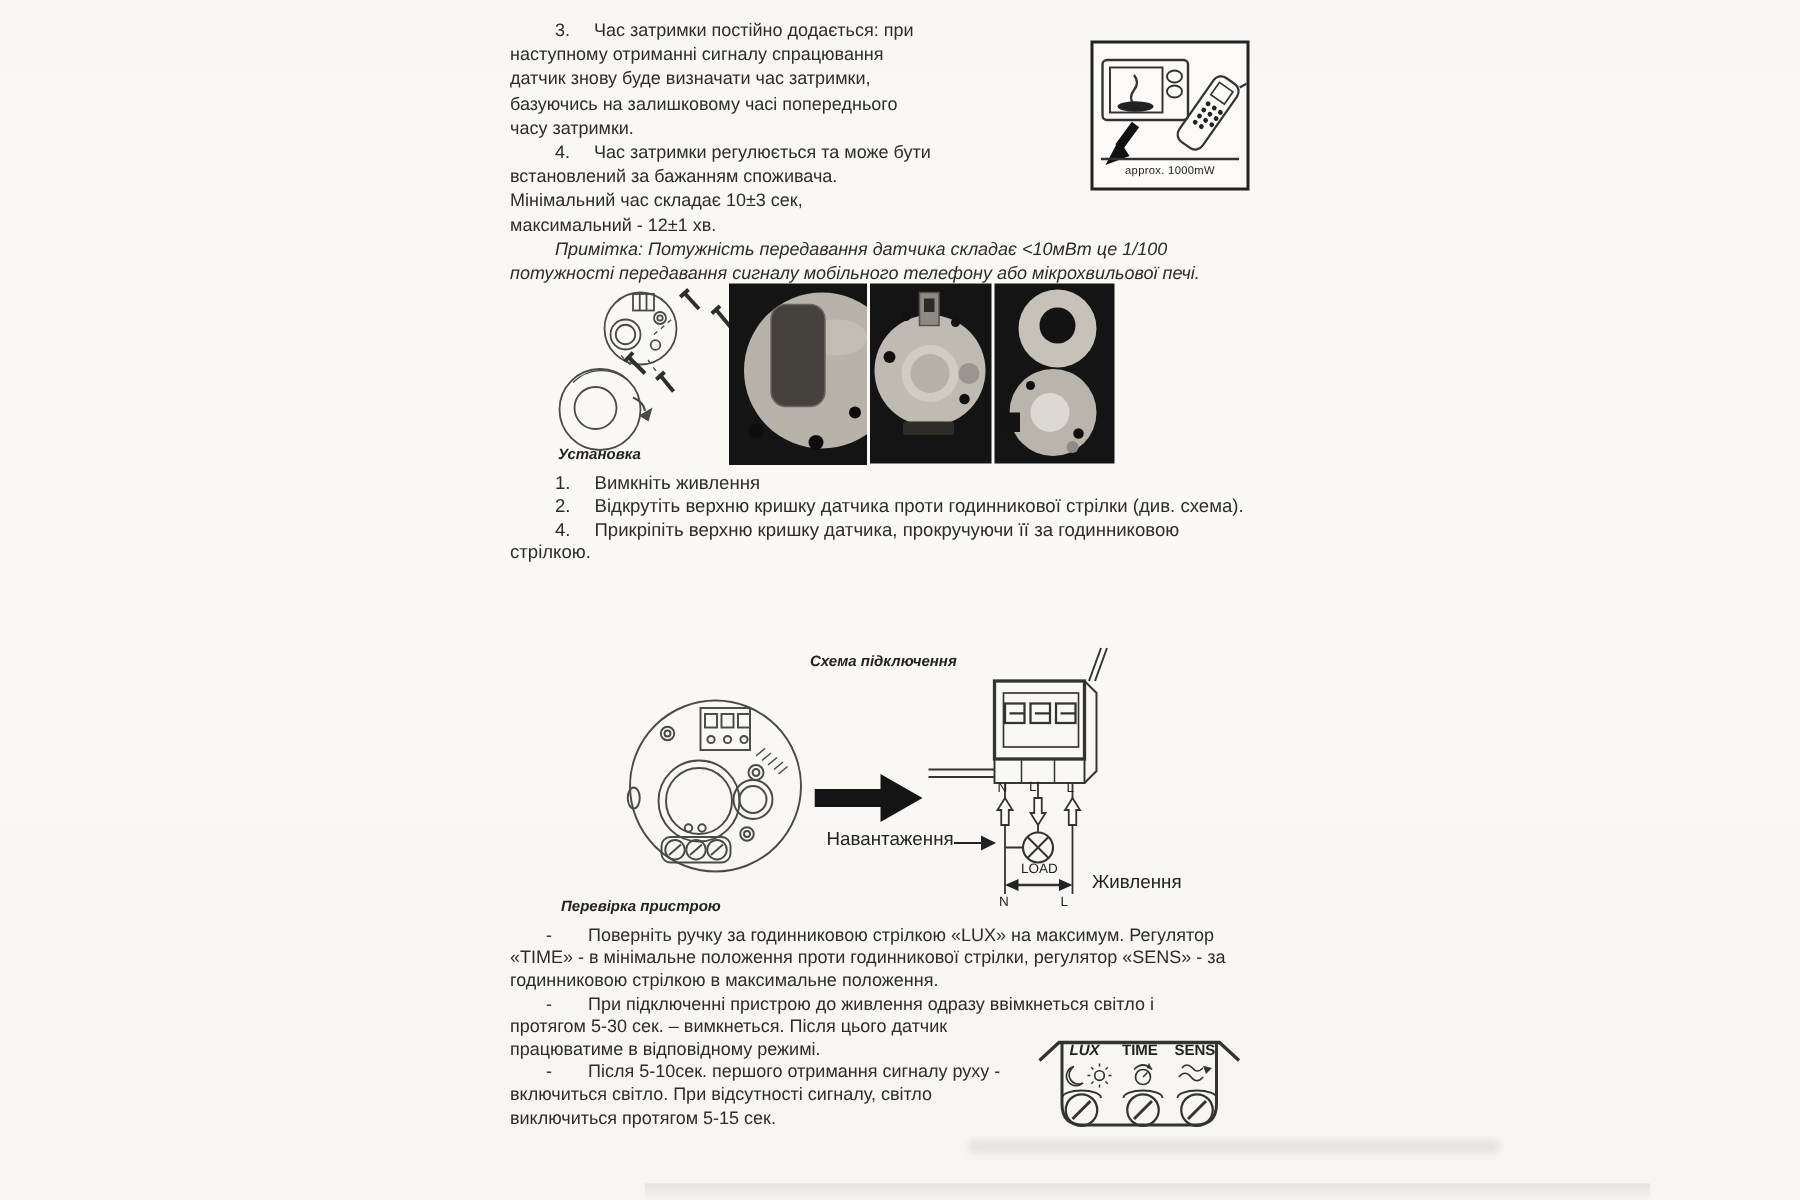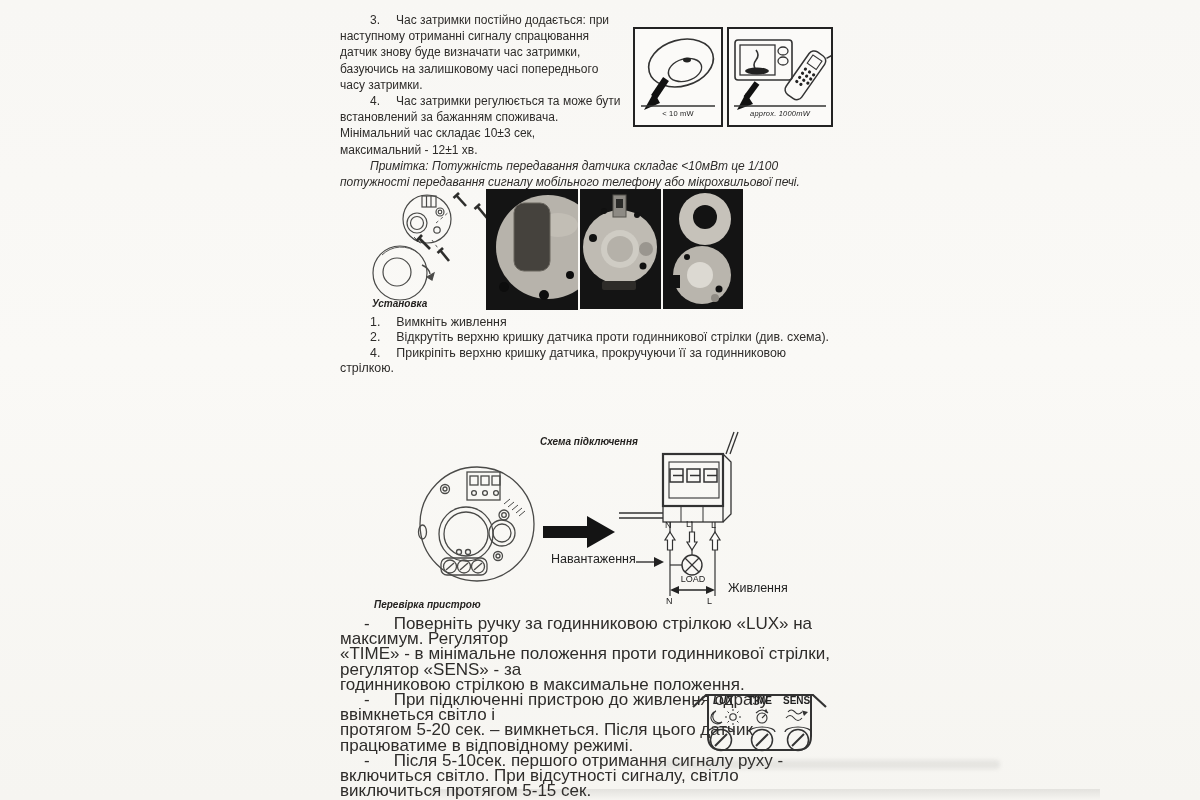--- a/index.html
+++ b/index.html
@@ -10,21 +10,21 @@
   }
   .abs{position:absolute;}
   .wrap-text{white-space:pre-line;}
   .body-txt{font-size:12px;line-height:16.2px;}
   .num{margin-right:16px;}
   .indent{text-indent:30px;}
   .note{font-style:italic;}
   .heading{font-weight:bold;font-style:italic;font-size:10px;color:#242220;}
   .steps{font-size:12.4px;line-height:15.4px;}
   .step{text-indent:30px;}
-  .verify{font-size:17px;line-height:15.2px;}
+  .verify{font-size:12px;line-height:15.2px;}
   .vpara{text-indent:24px;}
   .dash{margin-right:24px;}
   .pbox{border:2px solid #222;background:#fbfaf8;}
   .pbox-label{font-size:7.5px;color:#222;text-align:center;letter-spacing:0.2px;}
   .photo{background:#141414;}
   .small-label{font-size:9px;color:#222;}
   .diag-label{font-size:12.5px;color:#222;}
   .knob-label{font-size:10px;font-weight:700;color:#222;}
   .shade-bottom{background:linear-gradient(180deg,rgba(60,58,55,0.10),rgba(60,58,55,0));}
   .ghost{background:rgba(110,108,104,0.12);filter:blur(2px);border-radius:4px;}
@@ -46,31 +46,20 @@
     <div class="indent" style="width:330px;">
       <span class="num">4.</span><span class="wrap-text">Час затримки регулюється та може бути
 встановлений за бажанням споживача.
 Мінімальний час складає 10±3 сек,
 максимальний - 12±1 хв.</span>
     </div>
     <div class="indent note wrap-text" style="width:505px;">Примітка: Потужність передавання датчика складає &lt;10мВт це 1/100
 потужності передавання сигналу мобільного телефону або мікрохвильової печі.</div>
   </div>
 
-  <div class="abs pbox" style="left:633px;top:27px;width:86px;height:96px;">
-    <svg width="86" height="96" viewBox="0 0 86 96">
-      <ellipse cx="46" cy="34" rx="33" ry="23" transform="rotate(-16 46 34)" fill="none" stroke="#333" stroke-width="1.6"></ellipse>
-      <ellipse cx="50" cy="41" rx="17" ry="11" transform="rotate(-16 50 41)" fill="none" stroke="#333" stroke-width="1.4"></ellipse>
-      <ellipse cx="52" cy="31" rx="4" ry="2.4" fill="#222"></ellipse>
-      <line x1="31" y1="50" x2="19" y2="68" stroke="#111" stroke-width="7"></line>
-      <polygon points="9,81 25,74 19,63" fill="#111"></polygon>
-      <line x1="6" y1="77" x2="80" y2="77" stroke="#333" stroke-width="1.6"></line>
-    </svg>
-    <div class="abs pbox-label" style="left:0;top:80px;width:86px;">&lt; 10 mW</div>
-  </div>
 
   <div class="abs pbox" style="left:727px;top:27px;width:102px;height:96px;">
     <svg width="102" height="96" viewBox="0 0 102 96">
       <rect x="6" y="11" width="57" height="40" rx="3" fill="none" stroke="#333" stroke-width="1.6"></rect>
       <rect x="11" y="16" width="35" height="30" fill="none" stroke="#333" stroke-width="1.3"></rect>
       <path d="M27,21 q4,5 0,10 q-4,5 0,10" fill="none" stroke="#333" stroke-width="1.6"></path>
       <ellipse cx="28" cy="42" rx="12" ry="3.5" fill="#222"></ellipse>
       <ellipse cx="54" cy="22" rx="5" ry="4" fill="none" stroke="#333" stroke-width="1.3"></ellipse>
       <ellipse cx="54" cy="32" rx="5" ry="4" fill="none" stroke="#333" stroke-width="1.3"></ellipse>
       <g transform="rotate(35 76 46)">
@@ -86,21 +75,21 @@
           <circle cx="78" cy="51" r="1.6" fill="#222"></circle>
           <circle cx="83" cy="51" r="1.6" fill="#222"></circle>
         <circle cx="73" cy="56" r="1.6" fill="#222"></circle>
           <circle cx="78" cy="56" r="1.6" fill="#222"></circle>
         <line x1="84" y1="20" x2="88" y2="12" stroke="#333" stroke-width="1.5"></line>
       </g>
       <line x1="28" y1="54" x2="17" y2="69" stroke="#111" stroke-width="6"></line>
       <polygon points="8,81 24,75 17,64" fill="#111"></polygon>
       <line x1="5" y1="77" x2="97" y2="77" stroke="#333" stroke-width="1.6"></line>
     </svg>
-    <div class="abs pbox-label" style="left:0;top:80px;width:102px;font-style:italic;">approx. 1000mW</div>
+    <div class="abs pbox-label" style="left:0;top:80px;width:102px;">approx. 1000mW</div>
   </div>
 
   <svg class="abs" style="left:370px;top:185px;" width="130" height="122" viewBox="0 0 130 122">
     <g stroke="#4a4a48" fill="none" stroke-width="1.2">
       <circle cx="57" cy="34" r="24"></circle>
       <circle cx="47" cy="38" r="10"></circle>
         <circle cx="47" cy="38" r="6.5"></circle>
       <rect x="52" y="11" width="14" height="11"></rect>
       <line x1="56.5" y1="11" x2="56.5" y2="22"></line>
         <line x1="61" y1="11" x2="61" y2="22"></line>
@@ -281,21 +270,21 @@
   <div class="abs heading" style="left:374px;top:599px;">Перевірка пристрою</div>
 
   <div class="abs verify" style="left:340px;top:616px;width:520px;">
     <div class="vpara">
       <span class="dash">-</span><span class="wrap-text">Поверніть ручку за годинниковою стрілкою «LUX» на максимум. Регулятор
 «TIME» - в мінімальне положення проти годинникової стрілки, регулятор «SENS» - за
 годинниковою стрілкою в максимальне положення.</span>
     </div>
     <div class="vpara">
       <span class="dash">-</span><span class="wrap-text">При підключенні пристрою до живлення одразу ввімкнеться світло і
-протягом 5-20 сек. – вимкнеться. Після цього датчик
+протягом 5-30 сек. – вимкнеться. Після цього датчик
 працюватиме в відповідному режимі.</span>
     </div>
     <div class="vpara">
       <span class="dash">-</span><span class="wrap-text">Після 5-10сек. першого отримання сигналу руху -
 включиться світло. При відсутності сигналу, світло
 виключиться протягом 5-15 сек.</span>
     </div>
   </div>
 
   <svg class="abs" style="left:692px;top:692px;" width="135" height="72" viewBox="0 0 135 72">

